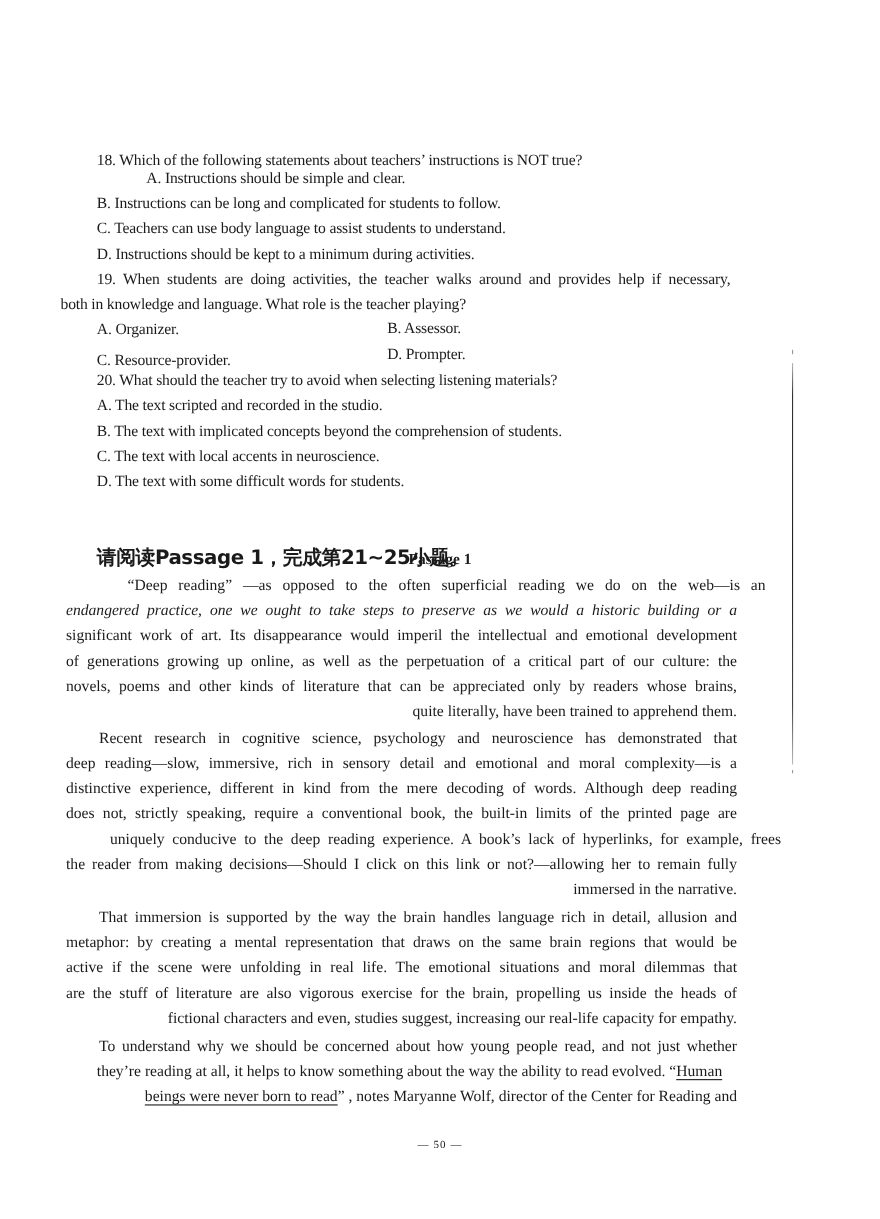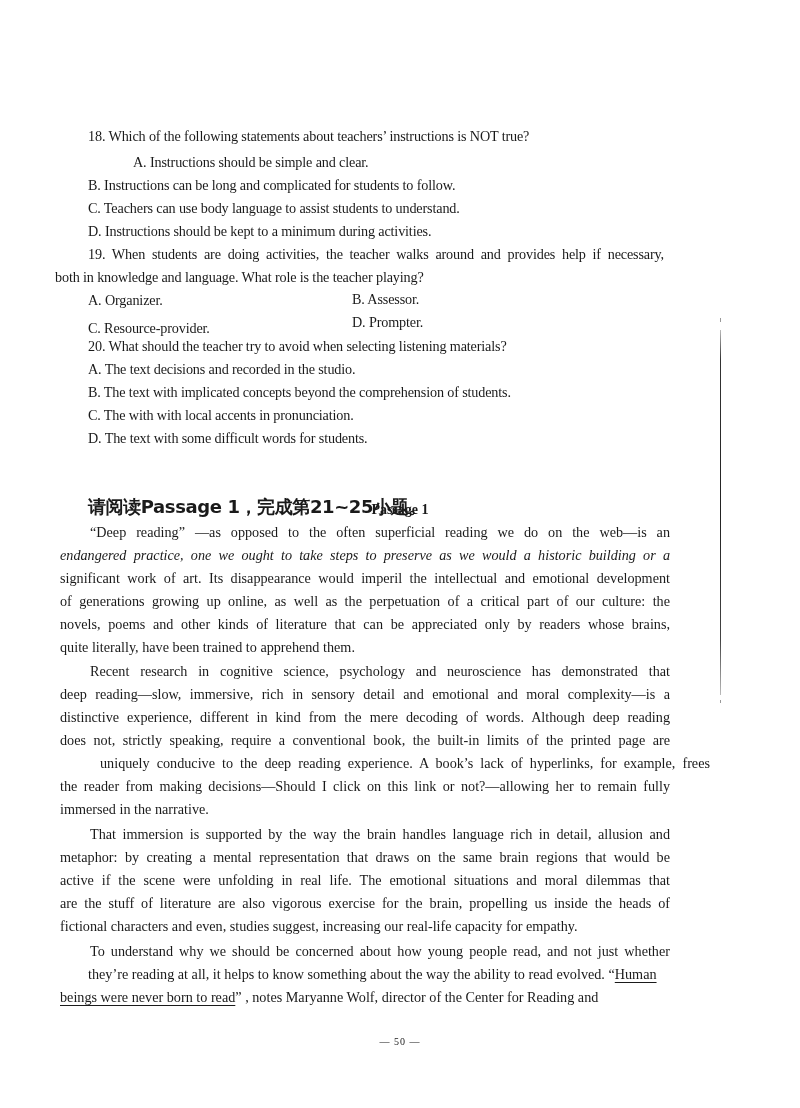--- a/index.html
+++ b/index.html
@@ -17,70 +17,70 @@
       position: absolute; left: 88px; top: 467px;
       font-family: "DejaVu Sans", "Liberation Sans", sans-serif;
       font-size: 18px; font-weight: bold; letter-spacing: -0.4px;
       white-space: nowrap;
       margin-top: 28px;
     }
     .passage-title {
       position: absolute; top: 502px; left: 0; width: 800px; text-align: center;
       font-weight: bold; font-size: 14px;
     }
-    .para-line { position: absolute; left: 60px; width: 610px; font-size: 14.2px; white-space: nowrap; }
+    .para-line { position: absolute; left: 60px; width: 610px; font-size: 14.2px; white-space: nowrap; text-align: right; }
     .justify { text-align: justify; text-align-last: justify; }
     .indent { left: 90px; width: 580px; }
     .u { text-decoration: underline; text-underline-offset: 3px; }
     .page-num {
       position: absolute; top: 1036px; left: 0; width: 800px; text-align: center;
       font-size: 10px; letter-spacing: 1px;
     }
     .margin-line {
       position: absolute; left: 720px; top: 330px; width: 1px; height: 365px;
       background: linear-gradient(to bottom, #bbb 0%, #333 8%, #222 50%, #444 85%, #bbb 100%);
     }
     .margin-dot { position: absolute; left: 720px; width: 1px; background: #999; }
   </style>
 </head>
 <body>
 
 <div class="page">
 
   <div>
-    <div class="line" style="left:88px; top:128px;">18. Which of the following statements about teachers’ instructions is NOT true?</div>
+    <div class="line" style="left:88px; top:138px;">18. Which of the following statements about teachers’ instructions is NOT true?</div>
     <div class="line" style="left:88px; top:154px;margin-left:45px;">A. Instructions should be simple and clear.</div>
     <div class="line" style="left:88px; top:177px;">B. Instructions can be long and complicated for students to follow.</div>
     <div class="line" style="left:88px; top:200px;">C. Teachers can use body language to assist students to understand.</div>
     <div class="line" style="left:88px; top:223px;">D. Instructions should be kept to a minimum during activities.</div>
   </div>
 
   <div>
     <div class="line" style="left:88px; top:246px; width:576px; text-align:justify; text-align-last:justify;">19. When students are doing activities, the teacher walks around and provides help if necessary,</div>
     <div class="line" style="left:55px; top:269px;">both in knowledge and language. What role is the teacher playing?</div>
     <div class="line" style="left:88px; top:292px;">A. Organizer.</div>
     <div class="line" style="left:352px; top:291px;">B. Assessor.</div>
     <div class="line" style="left:88px; top:320px;text-align:right;">C. Resource-provider.</div>
     <div class="line" style="left:352px; top:314px;">D. Prompter.</div>
   </div>
 
   <div>
     <div class="line" style="left:88px; top:338px;">20. What should the teacher try to avoid when selecting listening materials?</div>
-    <div class="line" style="left:88px; top:361px;">A. The text decisions and recorded in the studio.</div>
+    <div class="line" style="left:88px; top:361px;">A. The text scripted and recorded in the studio.</div>
     <div class="line" style="left:88px; top:384px;">B. The text with implicated concepts beyond the comprehension of students.</div>
-    <div class="line" style="left:88px; top:407px;">C. The with with local accents in pronunciation.</div>
+    <div class="line" style="left:88px; top:407px;">C. The text with local accents in neuroscience.</div>
     <div class="line" style="left:88px; top:430px;">D. The text with some difficult words for students.</div>
   </div>
 
   <div class="instruction">请阅读Passage 1，完成第21~25小题。</div>
 
   <div class="passage-title">Passage 1</div>
 
   <div>
-    <div class="para-line justify indent" style="top:524px;">“Deep reading” —as opposed to the often superficial reading we do on the web—is an</div>
+    <div class="para-line justify indent" style="top:524px;margin-left:26px;">“Deep reading” —as opposed to the often superficial reading we do on the web—is an</div>
     <div class="para-line justify" style="top:547px;font-style:italic;">endangered practice, one we ought to take steps to preserve as we would a historic building or a</div>
     <div class="para-line justify" style="top:570px;">significant work of art. Its disappearance would imperil the intellectual and emotional development</div>
     <div class="para-line justify" style="top:593px;">of generations growing up online, as well as the perpetuation of a critical part of our culture: the</div>
     <div class="para-line justify" style="top:616px;">novels, poems and other kinds of literature that can be appreciated only by readers whose brains,</div>
     <div class="para-line" style="top:639px;">quite literally, have been trained to apprehend them.</div>
   </div>
 
   <div>
     <div class="para-line justify indent" style="top:663px;">Recent research in cognitive science, psychology and neuroscience has demonstrated that</div>
     <div class="para-line justify" style="top:686px;">deep reading—slow, immersive, rich in sensory detail and emotional and moral complexity—is a</div>

